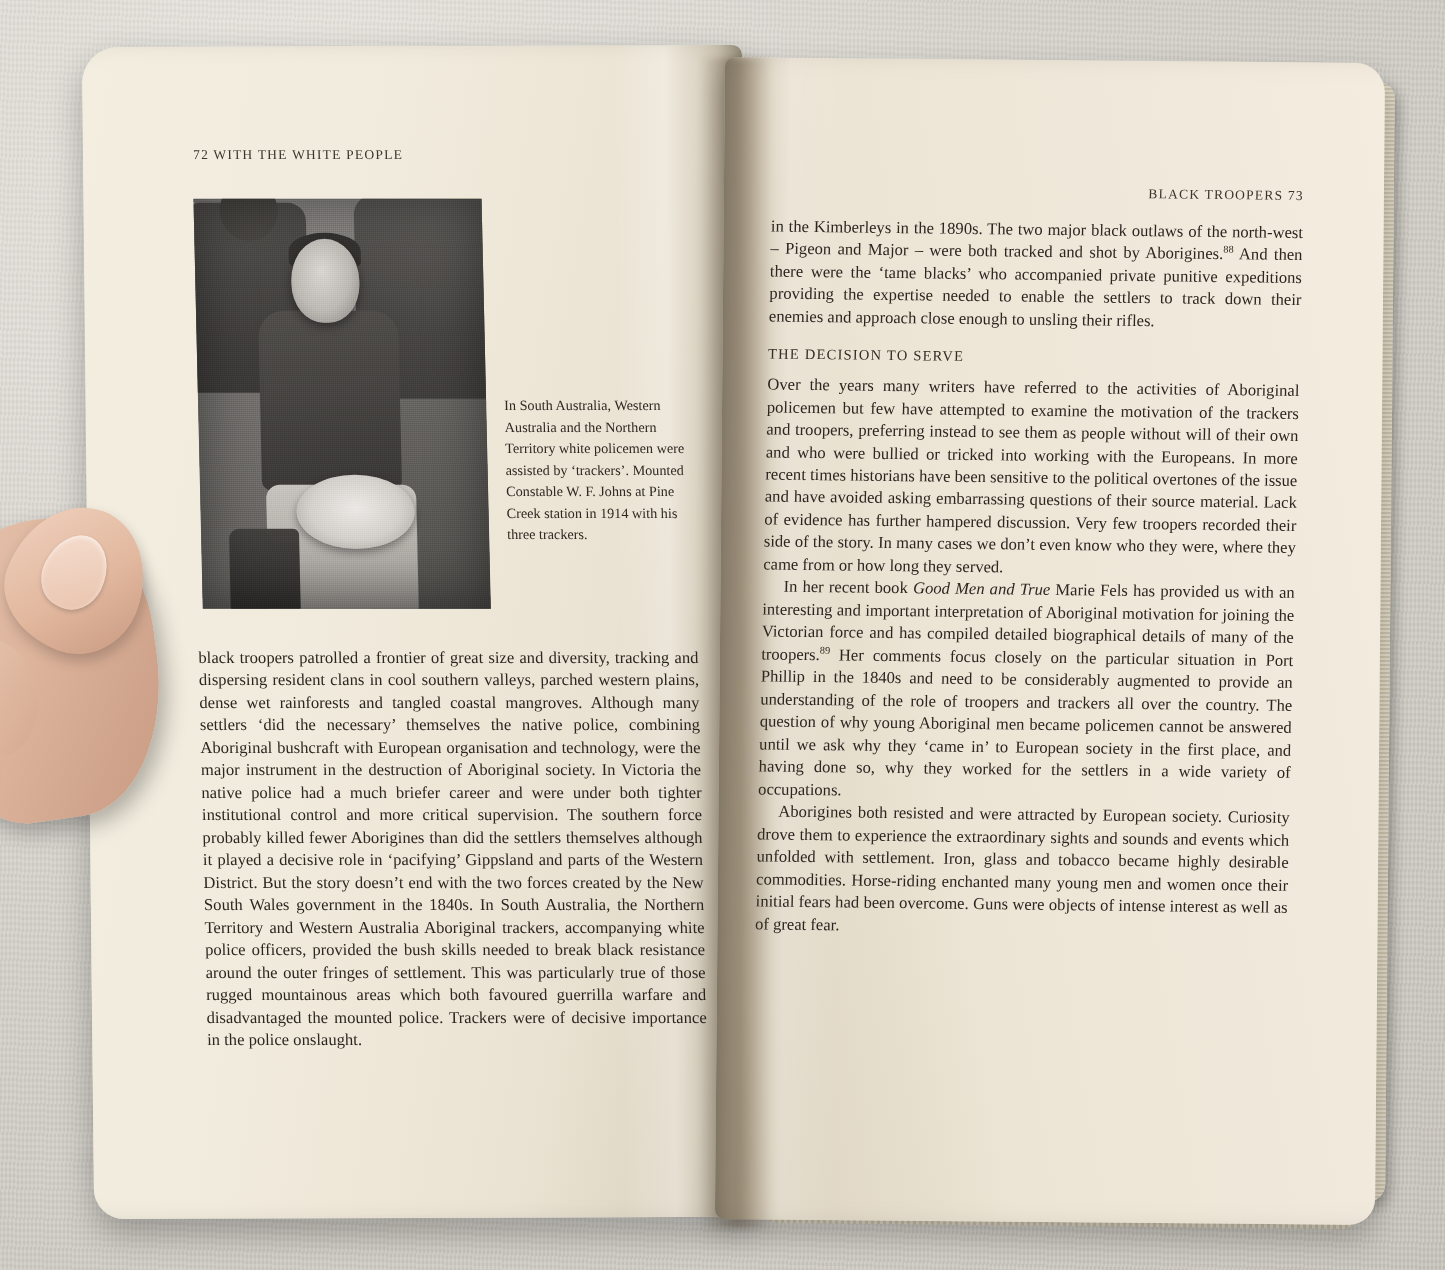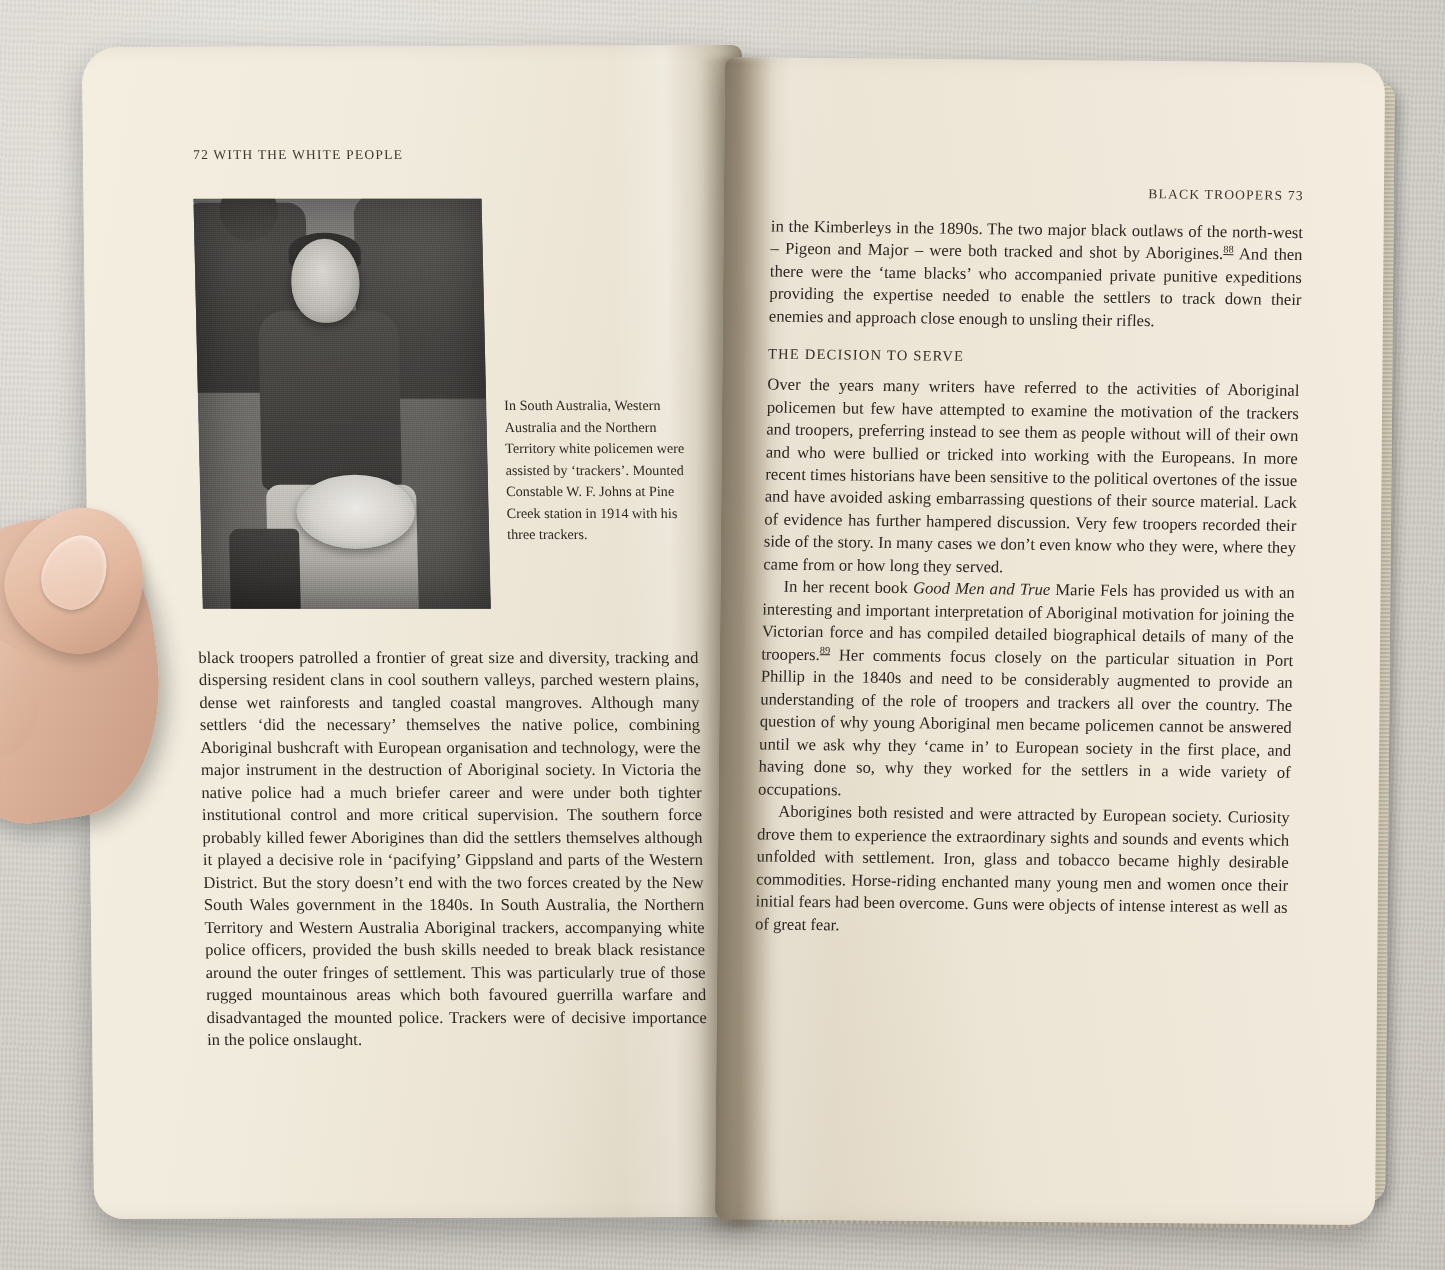--- a/index.html
+++ b/index.html
@@ -166,21 +166,21 @@
   .body-text p.noindent { text-indent: 0; }
 
   .section-head {
     font-variant: small-caps;
     letter-spacing: .085em;
     font-size: 14.5px;
     color: #332c24;
     margin: 17px 0 9px 0;
   }
 
-  sup { font-size: .62em; vertical-align: super; line-height: 0; text-decoration: underline; }
+  sup { font-size: .62em; vertical-align: super; line-height: 0; }
   i, em { font-style: italic; }
 
   
   .figure {
     position: absolute;
     left: 110px;
     top: 152px;
     width: 500px;
     height: 410px;
     transform: rotate(-0.7deg) skewY(0.9deg);

